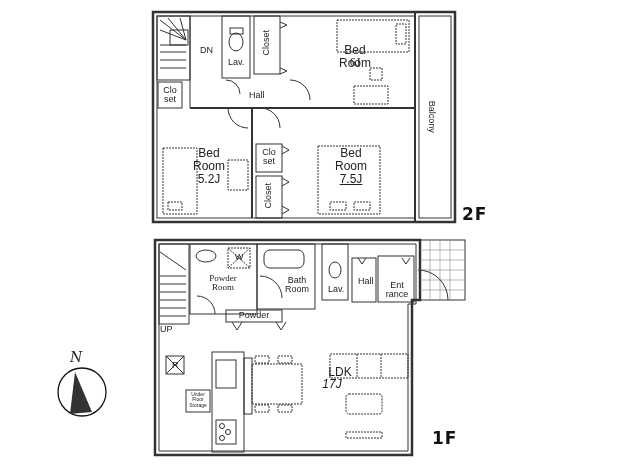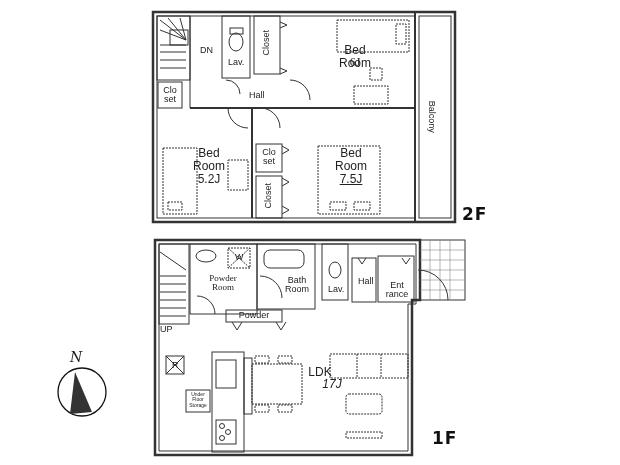--- a/index.html
+++ b/index.html
@@ -152,17 +152,17 @@
 <div class="lbl sm" style="left:328px;top:285px;">Lav.</div>
 <div class="lbl sm" style="left:358px;top:277px;">Hall</div>
 <div class="lbl sm" style="left:384px;top:281px;width:26px;white-space:pre;">Ent
 rance</div>
 <div class="lbl sm" style="left:230px;top:311px;width:48px;">Powder</div>
 <div class="lbl sm" style="left:160px;top:325px;">UP</div>
 <div class="lbl sm" style="left:172px;top:361px;">R</div>
 <div class="lbl" style="left:187px;top:392px;width:22px;font-size:5px;white-space:pre;">Under
 Floor
 Storage</div>
-<div class="lbl lg" style="left:300px;top:366px;width:40px;">LDK</div>
+<div class="lbl lg" style="left:320px;top:366px;width:40px;">LDK</div>
 <div class="lbl lg" style="left:312px;top:378px;width:40px;font-style:italic;">17J</div>
 <div class="floor" style="left:432px;top:428px;">1F</div>
 
 <div class="lbl" style="left:70px;top:350px;font-family:'DejaVu Serif',serif;font-style:italic;font-size:14px;">N</div>
 
 </body></html>

